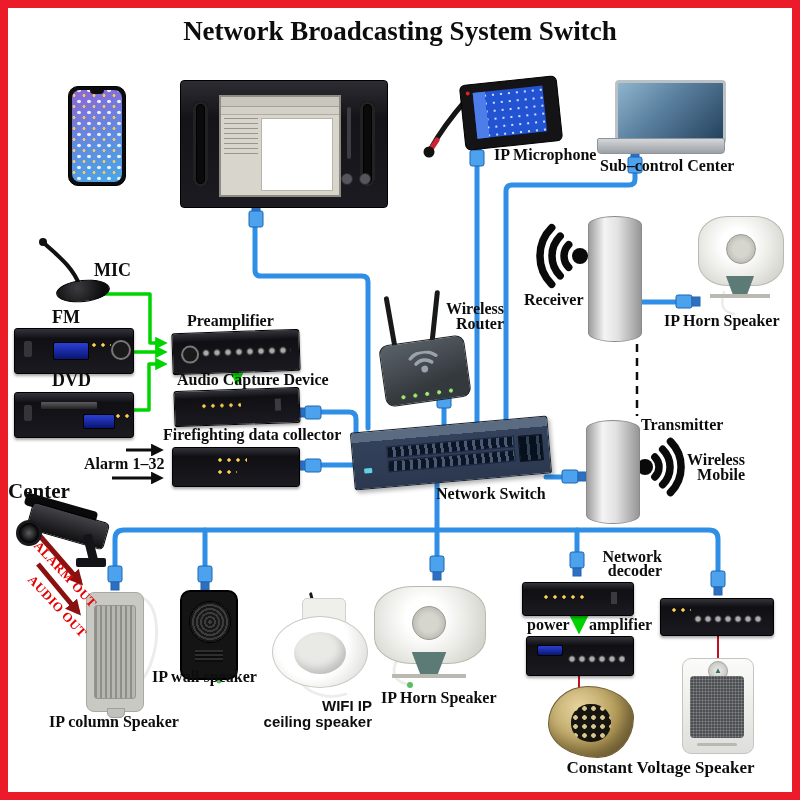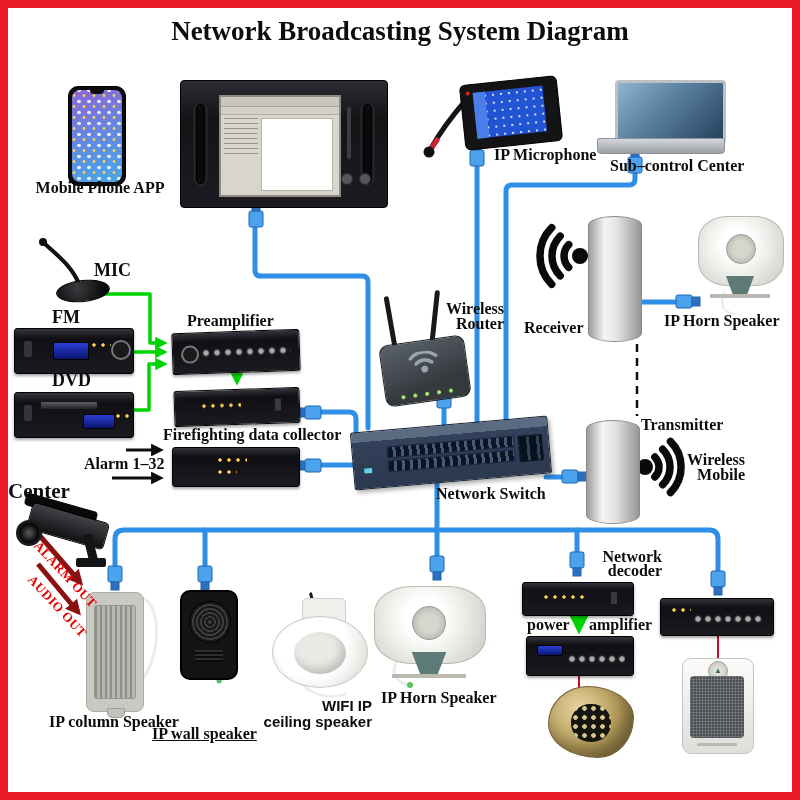--- a/index.html
+++ b/index.html
@@ -403,52 +403,53 @@
   <div class="dev rock" style="left:548px;top:686px;width:84px;height:70px;">
     <div class="rock-grille"></div>
   </div>
 
   <div class="dev wspk" style="left:682px;top:658px;width:70px;height:94px;">
     <div class="wspk-logo">▲</div>
     <div class="wspk-grille"></div>
     <div class="sub" style="left:14px;top:84px;width:40px;height:3px;background:#b9b9b4;border-radius:2px;"></div>
   </div>
 
-  <div class="lbl c" style="left:0;right:0;top:16px;font-size:27px;">Network Broadcasting System Diagram</div>
-
-  <div class="lbl c" style="left:20px;top:179px;width:160px;">Mobile Phone APP</div>
+  <div class="lbl c" style="left:0;right:0;top:16px;font-size:27px;">Network Broadcasting System Switch</div>
+
   <div class="lbl" style="left:494px;top:146px;">IP Microphone</div>
-  <div class="lbl" style="left:600px;top:157px;margin-left:10px;">Sub–control Center</div>
+  <div class="lbl" style="left:600px;top:157px;">Sub–control Center</div>
   <div class="lbl lg" style="left:94px;top:260px;">MIC</div>
   <div class="lbl lg" style="left:52px;top:307px;">FM</div>
   <div class="lbl lg" style="left:52px;top:370px;">DVD</div>
   <div class="lbl" style="left:187px;top:312px;">Preamplifier</div>
+  <div class="lbl" style="left:177px;top:371px;">Audio Capture Device</div>
   <div class="lbl" style="left:163px;top:426px;">Firefighting data collector</div>
   <div class="lbl" style="left:84px;top:455px;">Alarm 1–32</div>
   <div class="lbl c" style="left:412px;top:301px;width:92px;">
     <span class="ln">Wireless</span>
     <span class="ln">Router</span>
   </div>
   <div class="lbl" style="left:436px;top:485px;">Network Switch</div>
-  <div class="lbl" style="left:524px;top:291px;margin-top:28px;">Receiver</div>
+  <div class="lbl" style="left:524px;top:291px;">Receiver</div>
   <div class="lbl" style="left:664px;top:312px;">IP Horn Speaker</div>
   <div class="lbl" style="left:641px;top:416px;">Transmitter</div>
   <div class="lbl" style="left:687px;top:452px;">
     <span class="ln">Wireless</span>
     <span class="ln">Mobile</span>
   </div>
   <div class="lbl xl" style="left:8px;top:479px;">Center</div>
   <div class="red-rot" style="left:42px;top:538px;transform:rotate(47deg);">ALARM OUT</div>
   <div class="red-rot" style="left:36px;top:572px;transform:rotate(47deg);">AUDIO OUT</div>
   <div class="lbl c" style="left:44px;top:713px;width:140px;">IP column Speaker</div>
-  <div class="lbl" style="left:152px;top:725px;text-decoration:underline;">IP wall speaker</div>
+  <div class="lbl" style="left:152px;top:668px;">IP wall speaker</div>
   <div class="lbl c sans" style="left:254px;top:698px;width:118px;">
     <span class="ln" style="line-height:16px;">WIFI IP</span>
     <span class="ln" style="line-height:16px;">ceiling speaker</span>
   </div>
   <div class="lbl" style="left:381px;top:689px;">IP Horn Speaker</div>
   <div class="lbl c" style="left:586px;top:550px;width:76px;">
     <span class="ln" style="line-height:14px;">Network</span>
     <span class="ln" style="line-height:14px;">decoder</span>
   </div>
   <div class="lbl" style="left:527px;top:616px;">power</div>
   <div class="lbl" style="left:589px;top:616px;">amplifier</div>
+  <div class="lbl c" style="left:558px;top:758px;width:205px;font-size:17px;">Constant Voltage Speaker</div>
 </div>
 
 </body></html>

